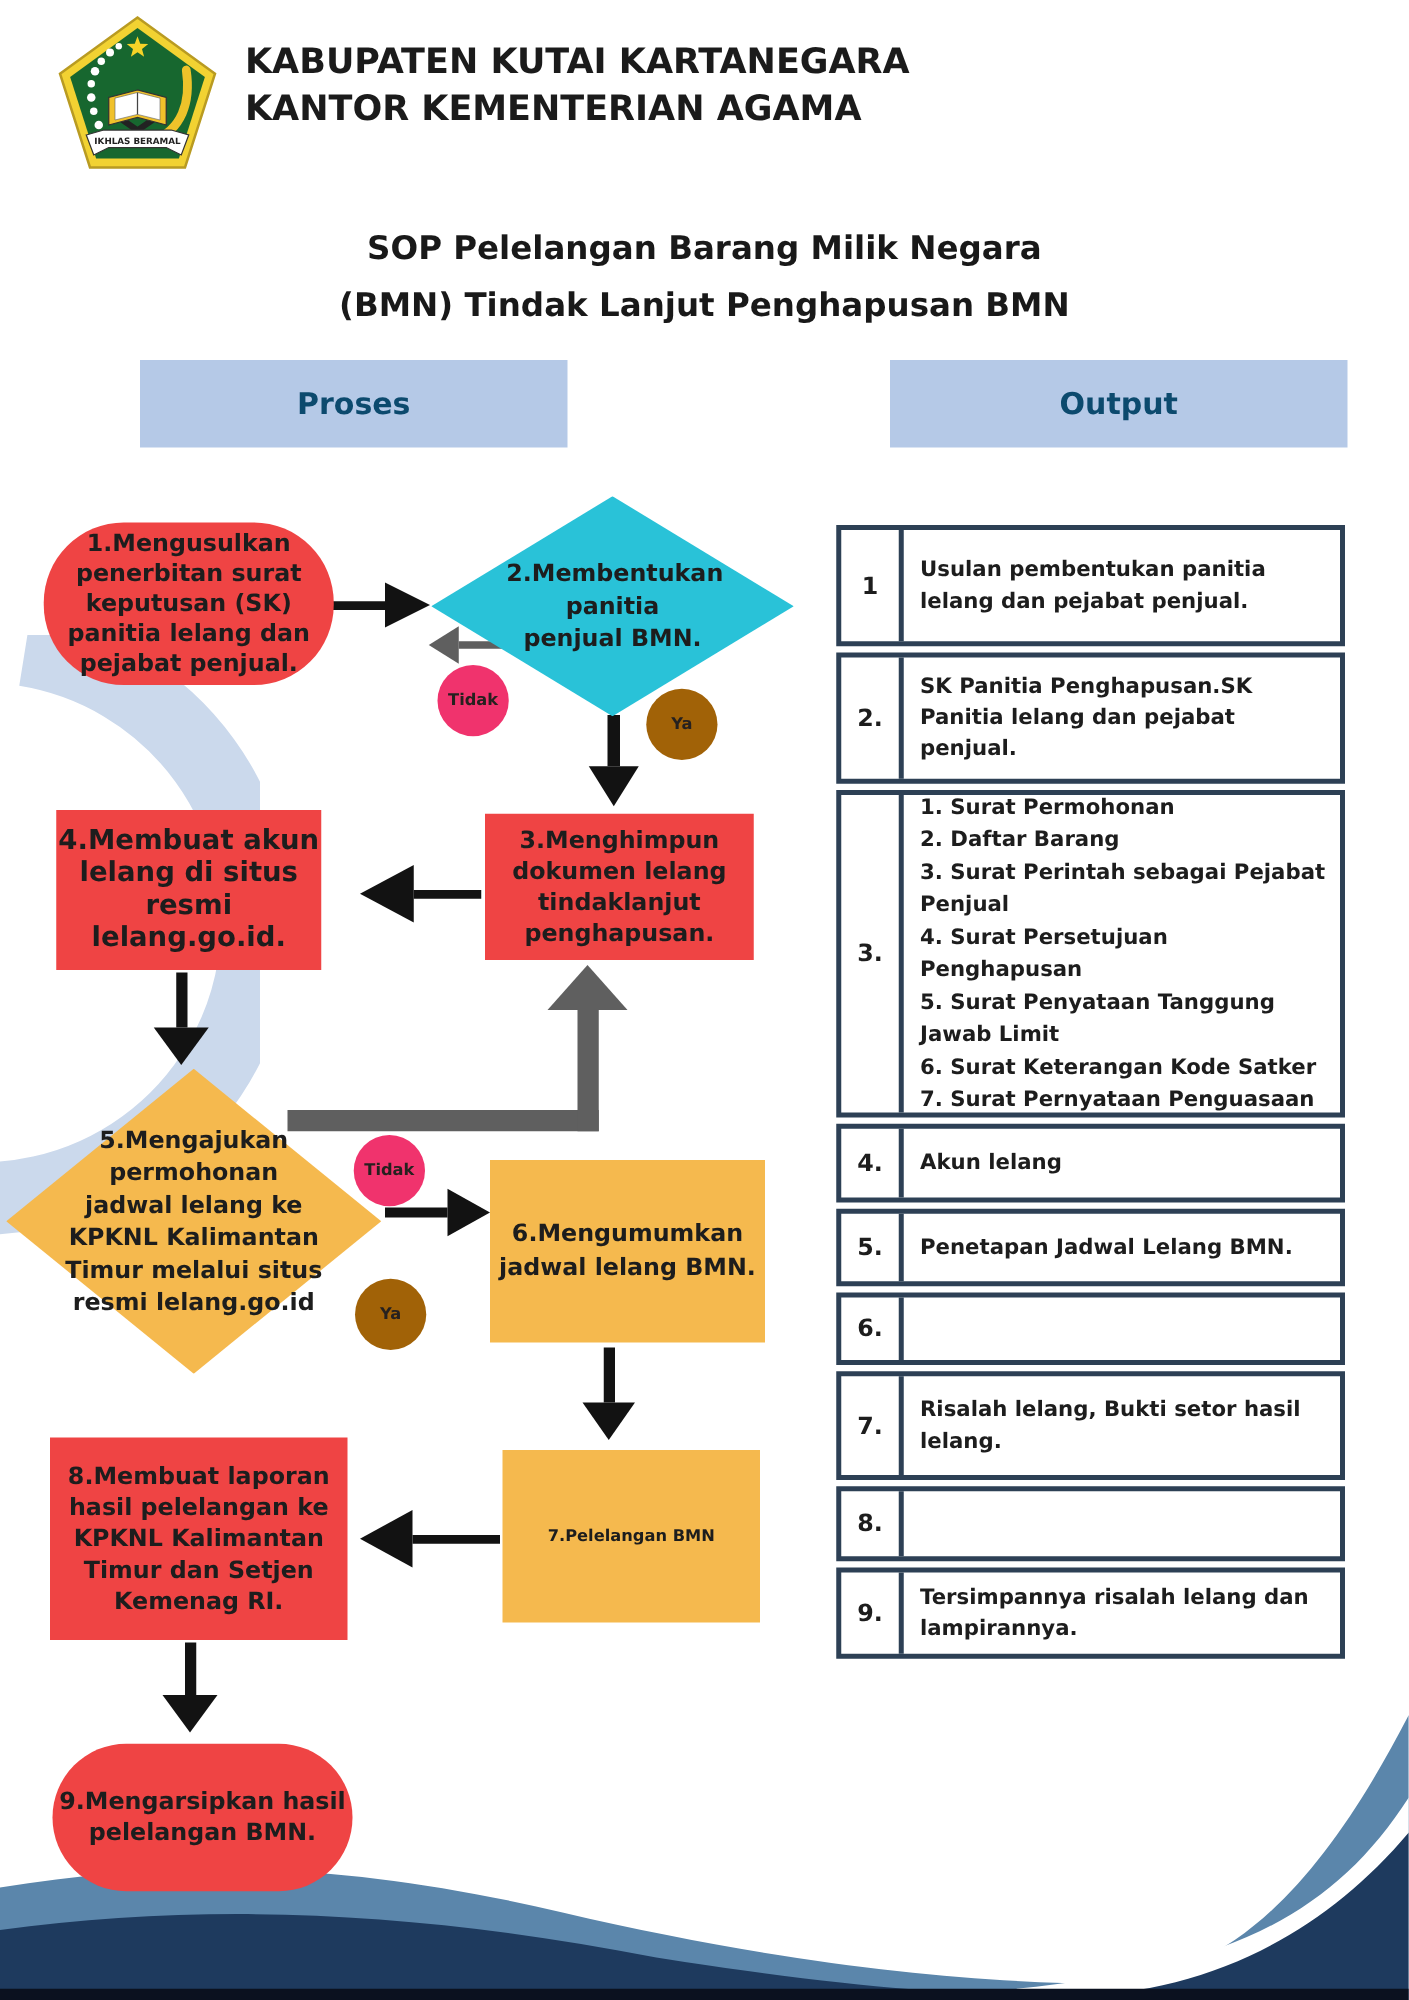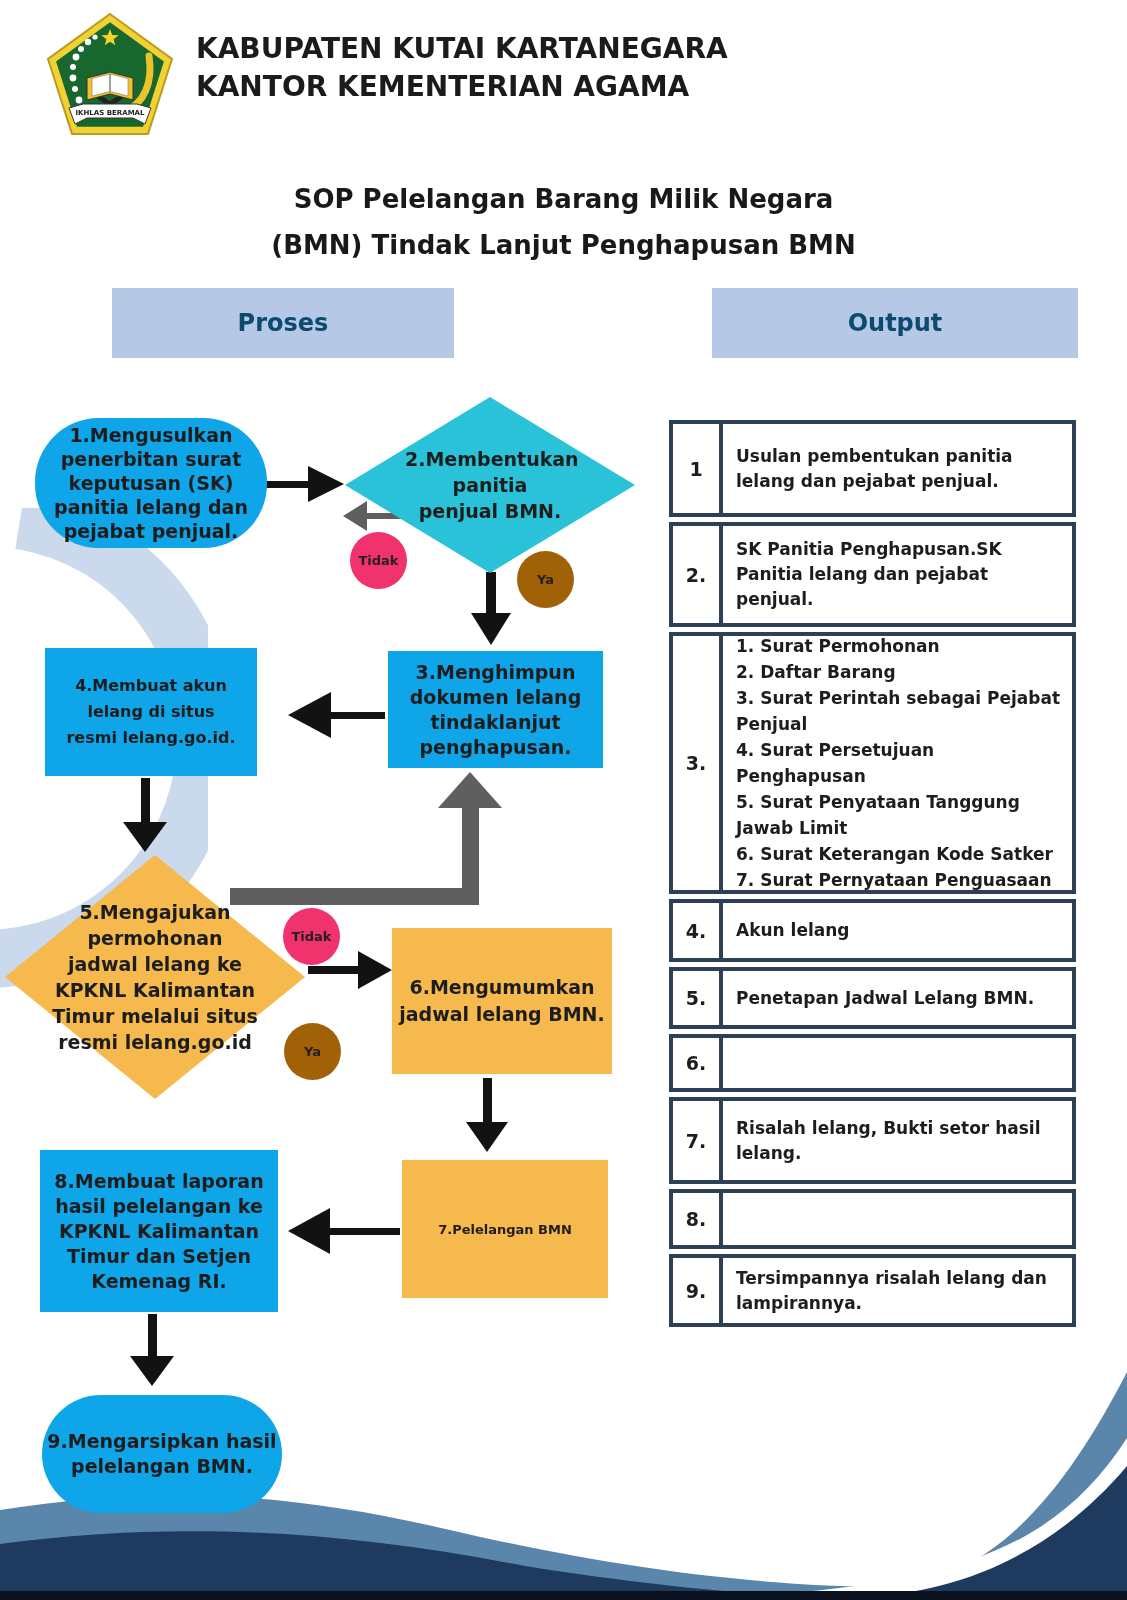--- a/index.html
+++ b/index.html
@@ -16,21 +16,21 @@
   .title { position:absolute; top:176px; left:0; width:100%; text-align:center;
            font-size:26px; line-height:46px; font-weight:bold; color:#191919; }
   
   .colhead { position:absolute; top:288px; height:70px; background:#b5c9e7;
              display:flex; align-items:center; justify-content:center;
              font-size:24px; font-weight:bold; color:#0c4a6e; z-index:2; }
   
   .node { position:absolute; display:flex; align-items:center; justify-content:center;
           text-align:center; font-weight:bold; color:#1d1d1d; white-space:pre-line;
           z-index:2; font-size:19px; line-height:25px; }
-  .pink { background:#0ea5e9; }
+  .pink { background:#ef4444; }
   .orange { background:#f5b94e; }
   .circle { position:absolute; width:57px; height:57px; border-radius:50%;
             display:flex; align-items:center; justify-content:center;
             font-size:13px; font-weight:bold; color:#26211f; z-index:3; }
   .tidak { background:#f0336d; }
   .ya { background:#a16207; }
   .dtext { position:absolute; z-index:2; text-align:center; font-weight:bold;
            color:#1d1d1d; white-space:pre-line; font-size:19px; line-height:26px; }
   
   .arrow { position:absolute; z-index:1; }
@@ -141,21 +141,21 @@
 tindaklanjut
 penghapusan.</div>
 
 <div class="arrow" style="left:288px; top:692px;">
   <div class="tri" style="left:0; top:0;
        border-top:23px solid transparent; border-bottom:23px solid transparent;
        border-right:43px solid #121212;"></div>
   <div class="shaft" style="left:43px; top:20px; width:54px; height:7px;"></div>
 </div>
 
-<div class="node pink" style="left:45px; top:648px; width:212px; height:128px; font-size:16px; line-height:26px;">4.Membuat akun
+<div class="node pink" style="left:45px; top:648px; width:212px; height:128px; font-size:22px; line-height:26px;">4.Membuat akun
 lelang di situs
 resmi lelang.go.id.</div>
 
 <div class="arrow" style="left:123px; top:778px;">
   <div class="shaft" style="left:18px; top:0; width:9px; height:44px;"></div>
   <div class="tri" style="left:0; top:44px;
        border-left:22px solid transparent; border-right:22px solid transparent;
        border-top:30px solid #121212;"></div>
 </div>
 

